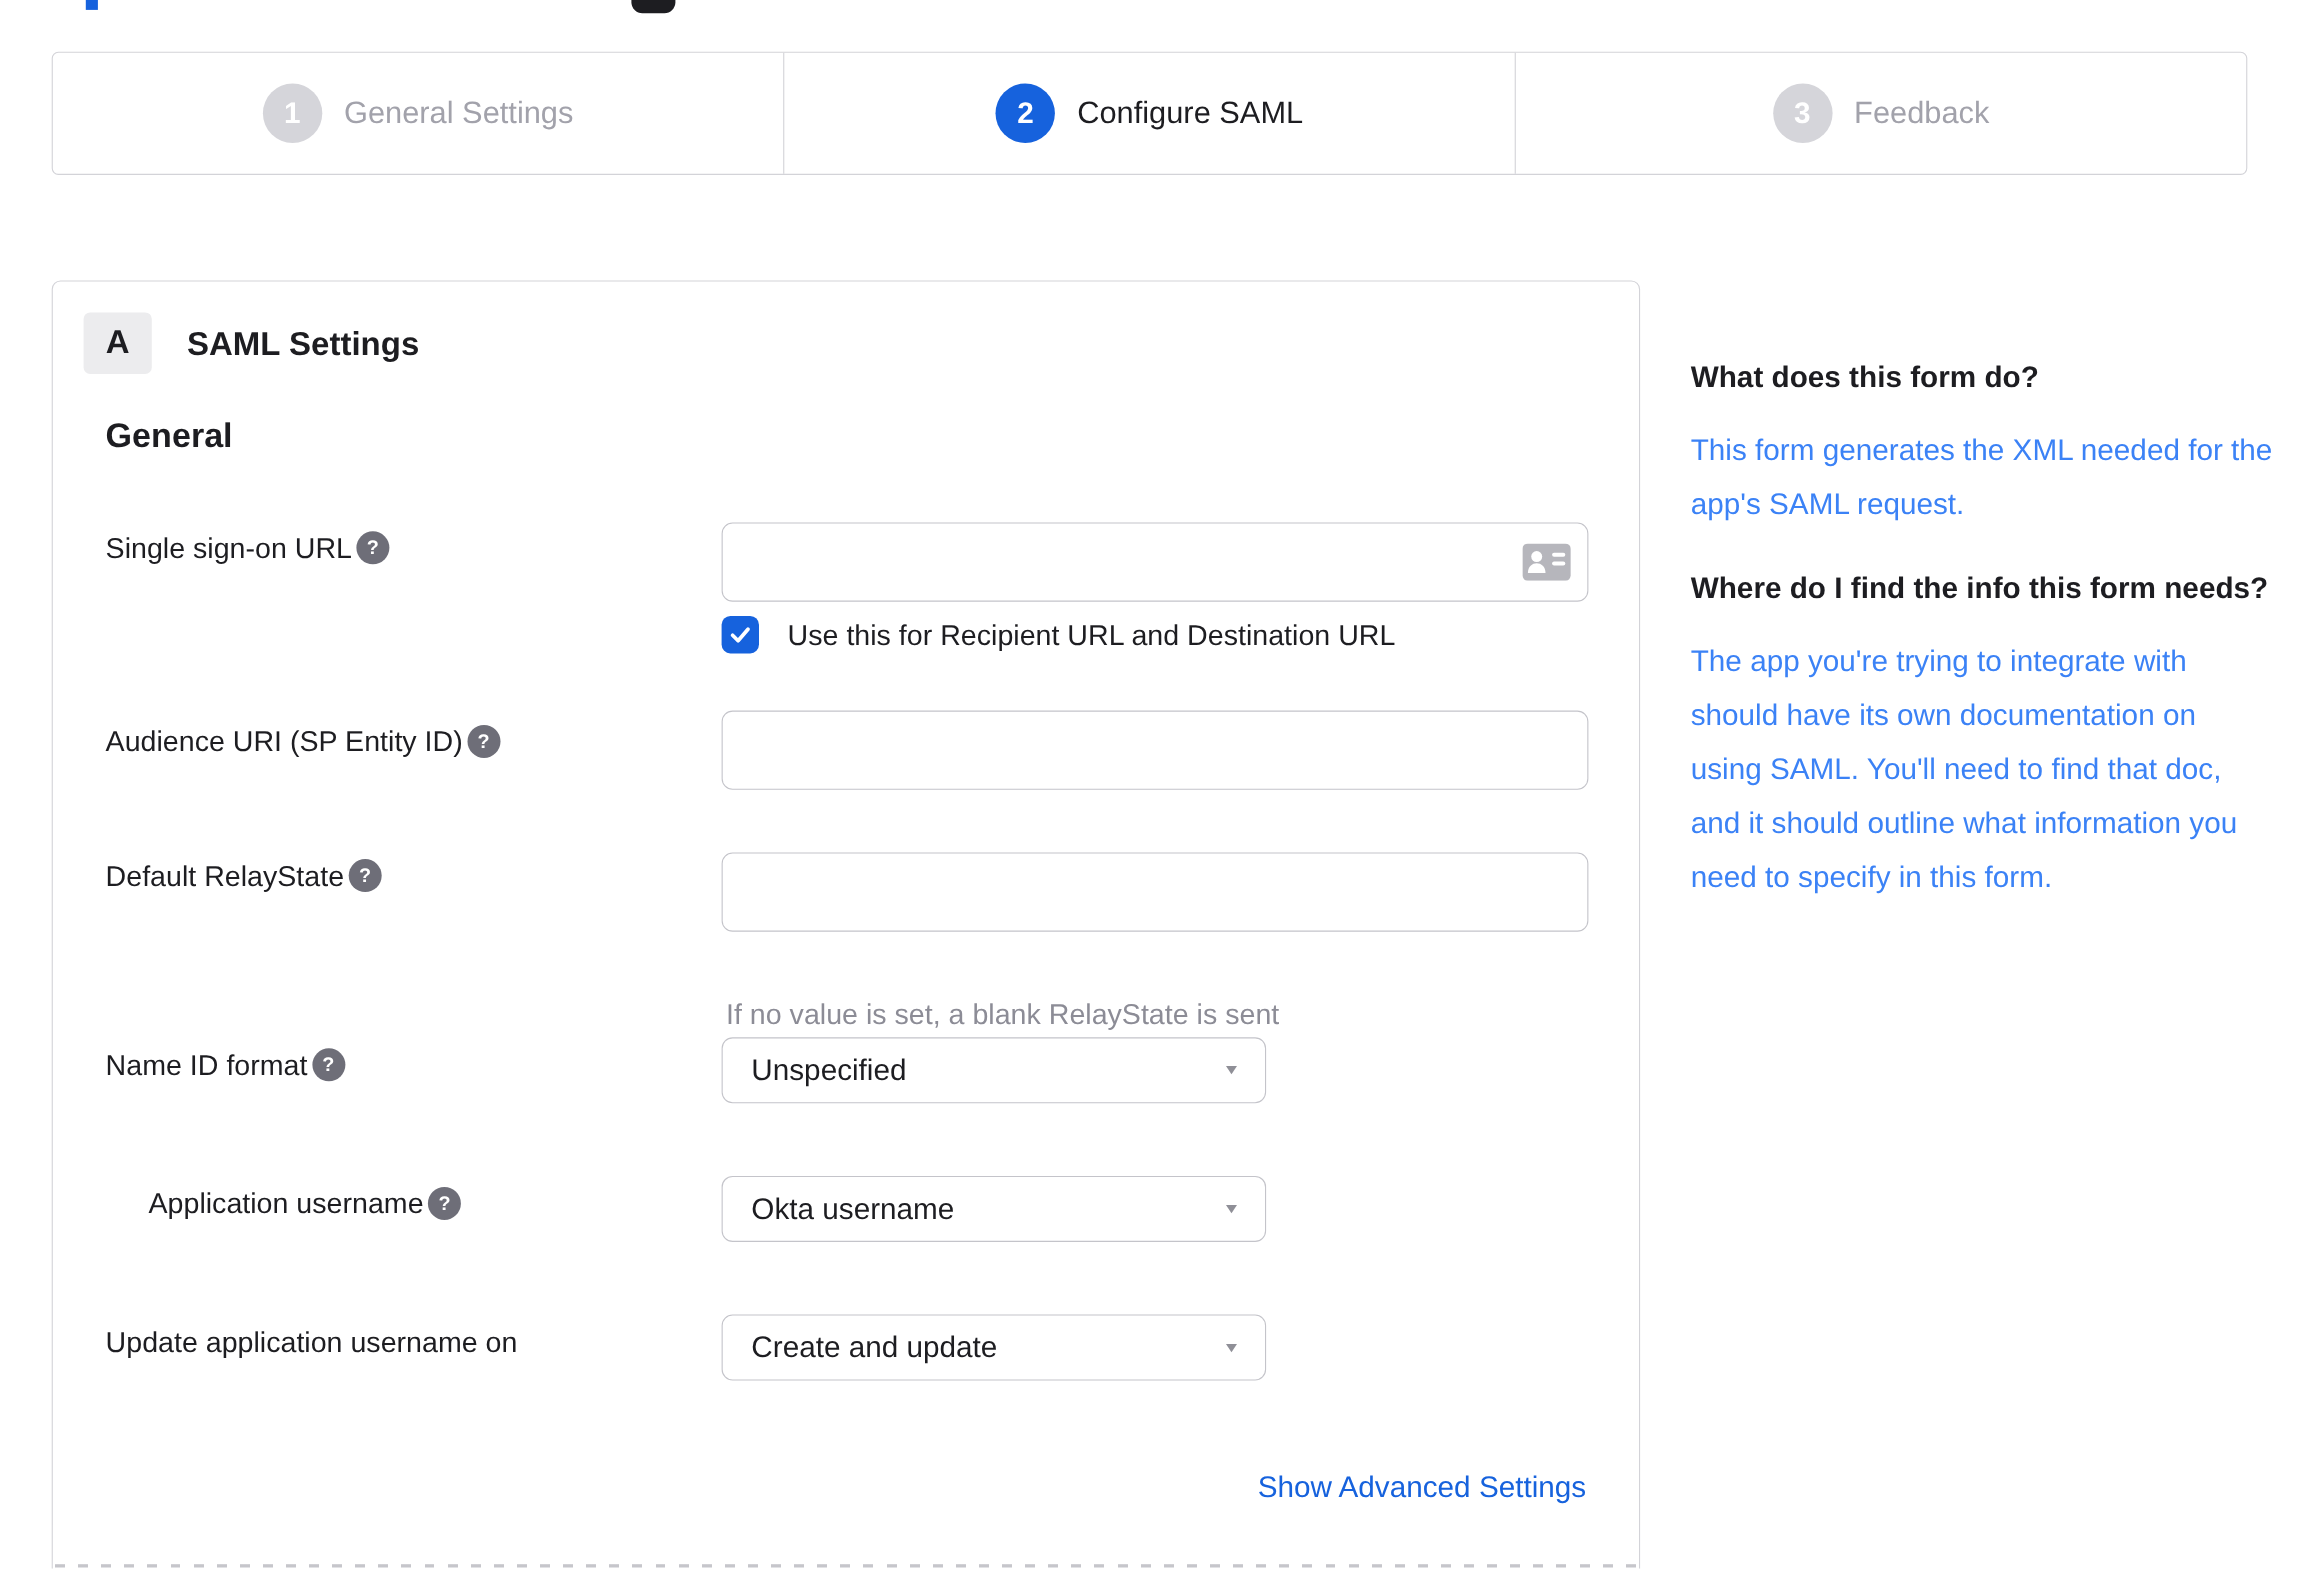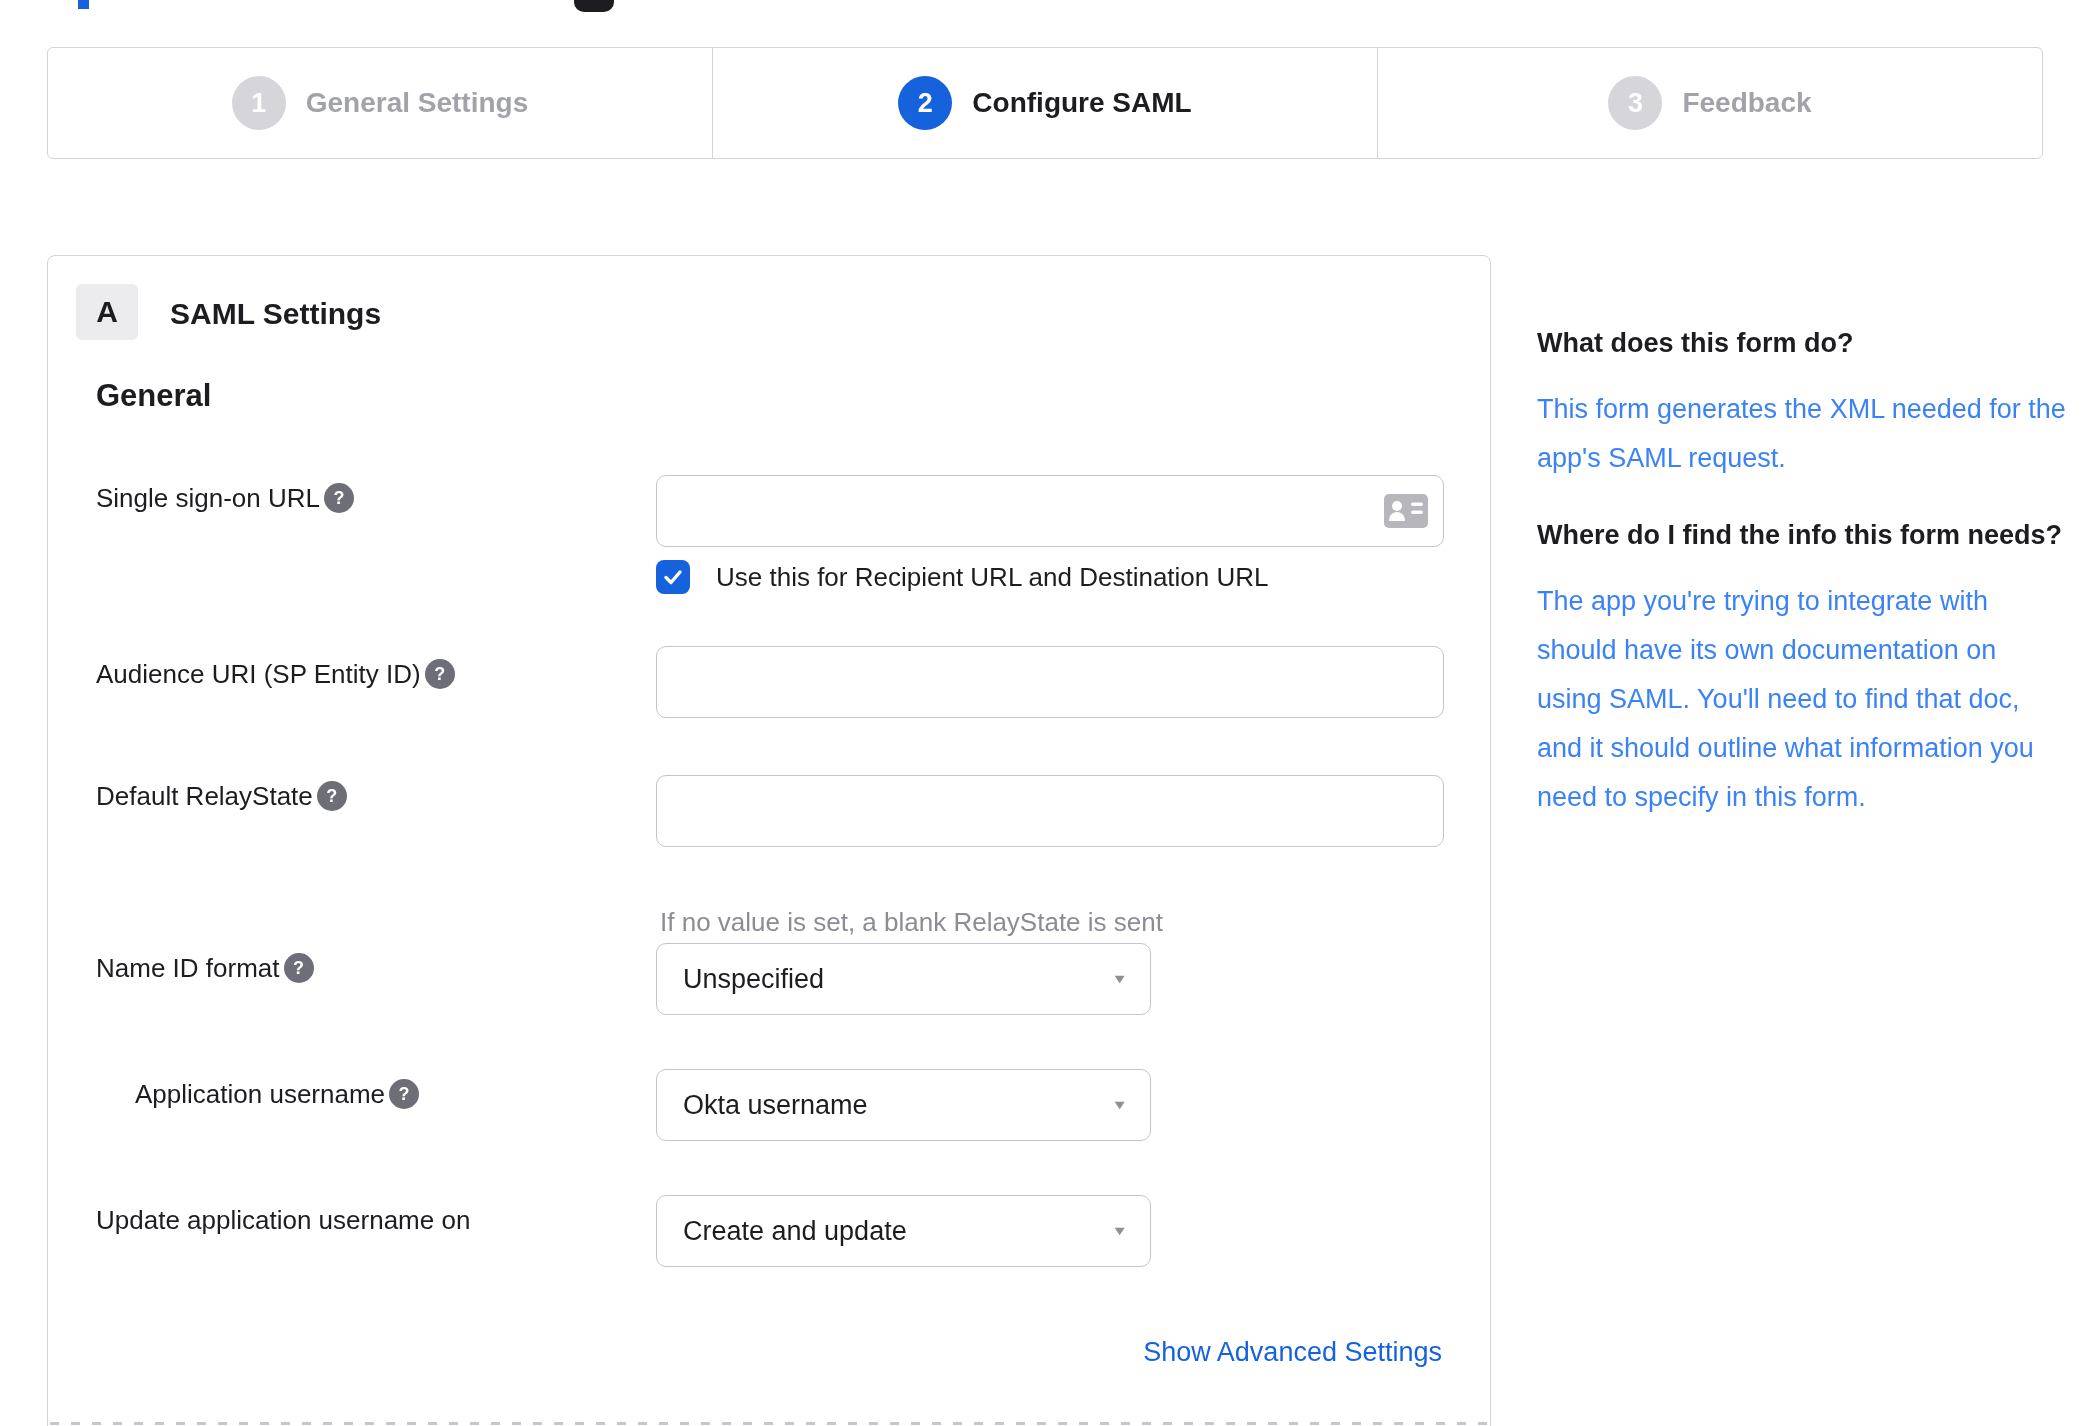--- a/index.html
+++ b/index.html
@@ -19,21 +19,21 @@
     display:flex;border:1px solid #d3d3d8;border-radius:6px;background:#fff;box-sizing:border-box;
   }
   .step{flex:1 1 0;display:flex;align-items:center;justify-content:center;gap:20px;cursor:pointer;}
   .step + .step{border-left:1px solid #d3d3d8;}
   .step-circle{
     width:54px;height:54px;border-radius:50%;flex:0 0 auto;
     display:flex;align-items:center;justify-content:center;
     font-size:27px;font-weight:700;color:#fff;background:#d5d5da;
   }
   .step.active .step-circle{background:#1662dd;}
-  .step-label{font-size:28px;font-weight:700;color:#a2a2ab;}
+  .step-label{font-size:28px;font-weight:400;color:#a2a2ab;}
   .step.active .step-label{color:#1d1d21;}
 
   
   .card{
     position:absolute;left:47px;top:255px;width:1444px;height:1200px;
     border:1px solid #d3d3d8;border-radius:8px;background:#fff;box-sizing:border-box;
   }
   .badge-a{
     position:absolute;left:28px;top:28px;width:62px;height:56px;
     background:#ececee;border-radius:6px;display:flex;align-items:center;justify-content:center;
@@ -64,21 +64,21 @@
   .checkbox{
     width:34px;height:34px;border-radius:8px;background:#1662dd;flex:0 0 auto;cursor:pointer;
     display:flex;align-items:center;justify-content:center;box-sizing:border-box;
   }
   .checkbox svg{width:24px;height:24px;}
   .checkbox-label{font-size:26px;}
 
   .hint{position:absolute;left:612px;font-size:26px;color:#8c8c96;margin-top:45px;}
 
   .select{
-    position:absolute;left:608px;width:495px;height:72px;box-sizing:border-box;
+    position:absolute;left:608px;width:495px;height:60px;box-sizing:border-box;
     border:1px solid #c4c4ca;border-radius:10px;background:#fff;cursor:pointer;
     display:flex;align-items:center;padding:0 88px 0 26px;
   }
   .select-value{font-size:27px;color:#1d1d21;}
   .caret{
     position:absolute;right:22px;top:50%;transform:translateY(-50%) scaleY(.75);
     font-size:17px;color:#8f8f97;pointer-events:none;
   }
 
   .advanced-link{

